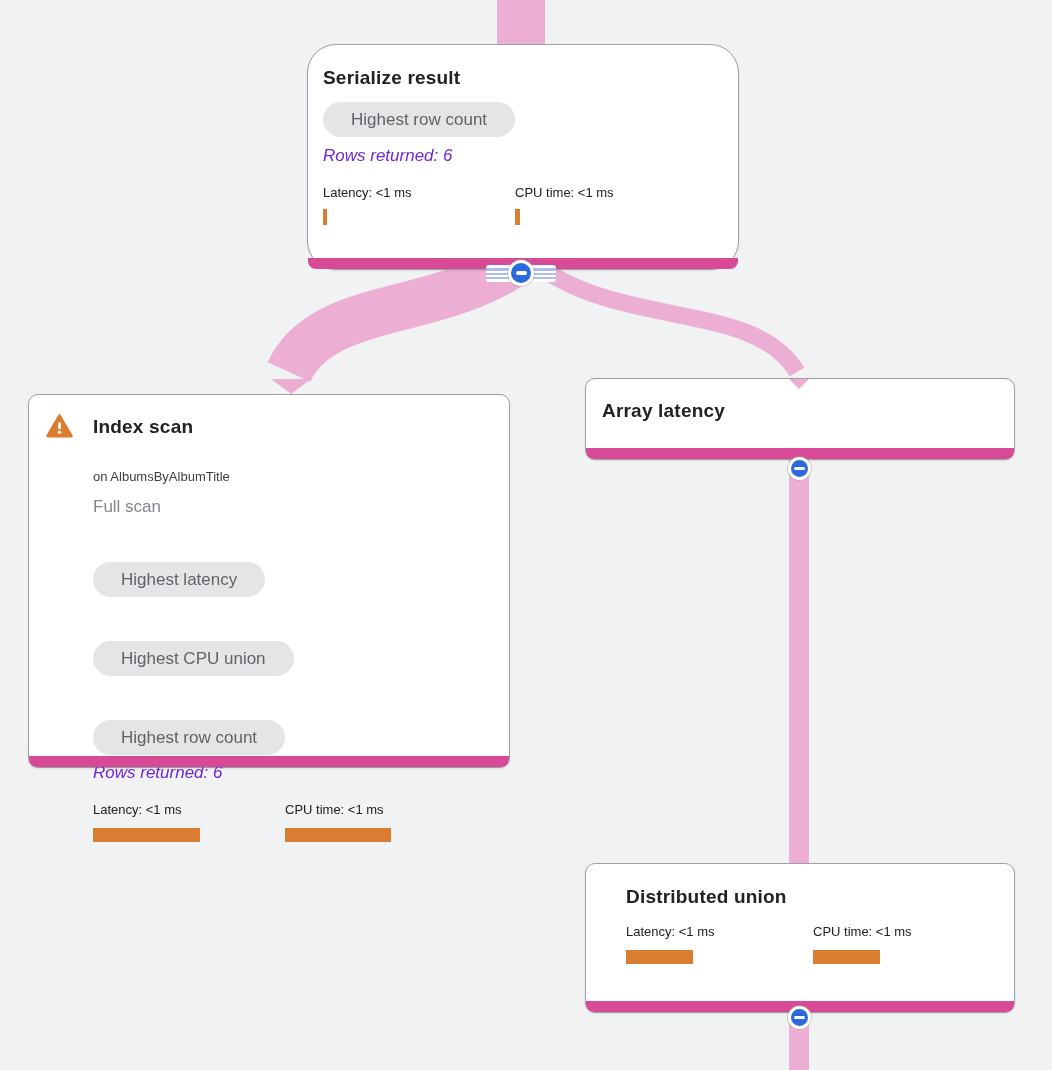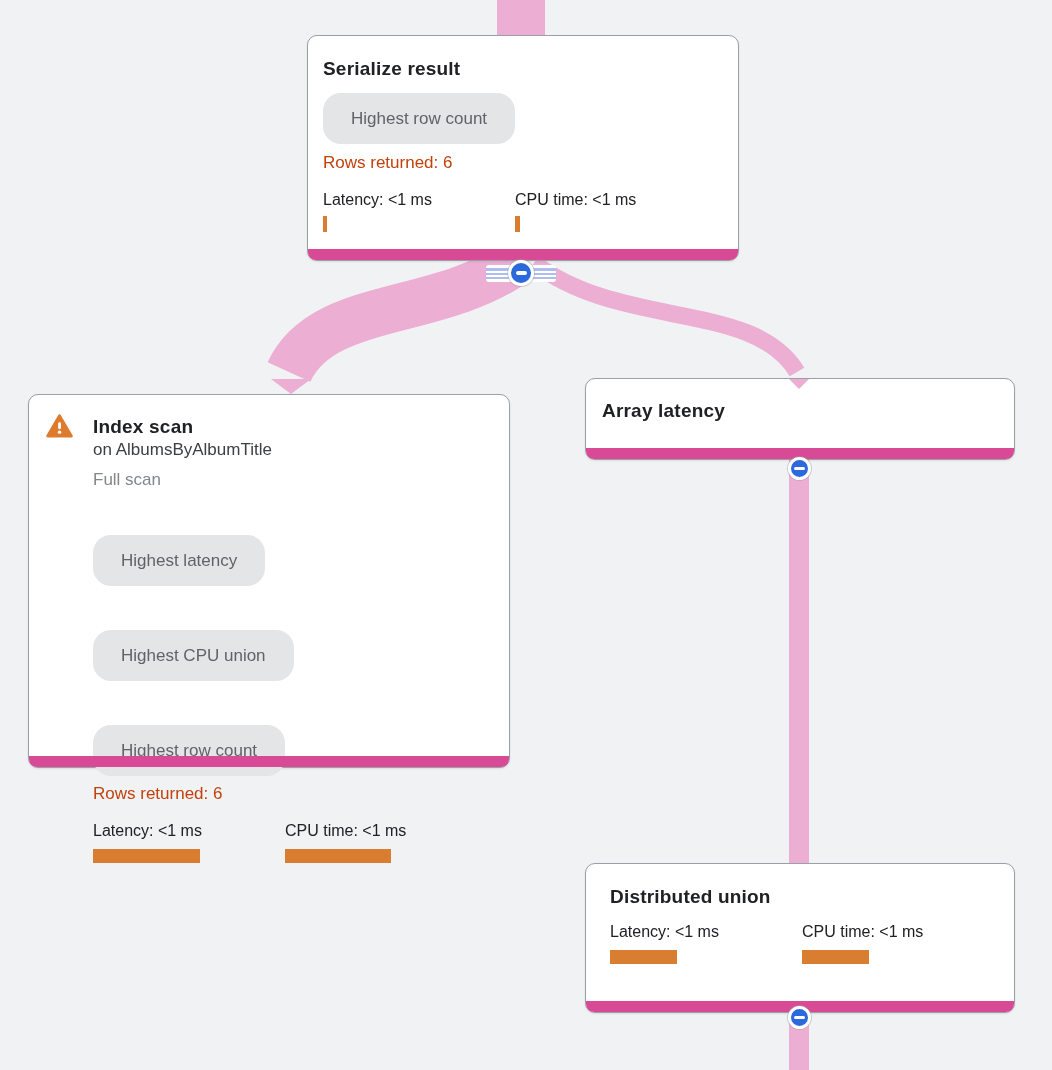--- a/index.html
+++ b/index.html
@@ -16,35 +16,35 @@
     border:1.5px solid #9aa0a6; border-radius:10px;
     box-shadow:0 1px 2px rgba(60,64,67,.12);
   }
   .accent {
     position:absolute; left:0; right:0; bottom:0; height:11px;
     background:#d84a96; border-radius:0 0 8px 8px;
   }
   .node-body { position:relative; height:100%; }
 
   .title { font-size:19px; font-weight:600; color:#202124; letter-spacing:.2px; line-height:24px; }
-  .subtitle { font-size:17px; color:#3c4043; line-height:22px; margin-top:0; }
+  .subtitle { font-size:13px; color:#3c4043; line-height:22px; margin-top:27px; }
   .note { font-size:17px; color:#82878c; line-height:22px; margin-top:8px; }
   .badge {
     display:table; background:#e4e5e7; color:#5f6368;
     font-size:17px; font-weight:500; line-height:35px;
-    padding:8px 28px; border-radius:18px; white-space:nowrap;
+    padding:0 28px; border-radius:18px; white-space:nowrap;
   }
-  .rows { font-size:17px; color:#c2410c; line-height:21px; }
+  .rows { font-size:17px; color:#6d28d9; line-height:21px;font-style:italic; }
   .metrics { display:flex; }
   .metric { width:192px; }
-  .metric-label { font-size:16px; color:#202124; line-height:21px; }
+  .metric-label { font-size:13px; color:#202124; line-height:21px; }
   .metric-bar { background:#d97d31; height:14px; margin-top:8px; }
 
   
-  #node-serialize { left:307px; top:35px; width:432px; height:226px; }
+  #node-serialize { left:307px; top:44px; width:432px; height:226px;border-radius:29px; }
   #node-serialize .node-body { padding:21px 15px 0 15px; }
   #node-serialize .badge { margin-top:12px; }
   #node-serialize .rows { margin-top:8px; }
   #node-serialize .metrics { margin-top:16px; }
   #node-serialize .metric-bar { height:16px; margin-top:6px; }
 
   
   #node-index { left:28px; top:394px; width:482px; height:374px; }
   #node-index .node-body { padding:20px 16px 0 64px; }
   .warning-icon { position:absolute; left:17px; top:18px; width:27px; height:27px; }
@@ -52,21 +52,21 @@
   #node-index .badge { margin-bottom:7px;margin-top:44px; }
   #node-index .rows { margin-top:3px; }
   #node-index .metrics { margin-top:16px; }
 
   
   #node-array { left:585px; top:378px; width:430px; height:82px; }
   #node-array .node-body { padding:20px 16px 0 16px; }
 
   
   #node-dist { left:585px; top:863px; width:430px; height:150px; }
-  #node-dist .node-body { padding:21px 14px 0 24px; }
+  #node-dist .node-body { padding:21px 14px 0 24px;margin-left:16px; }
   #node-dist .metrics { margin-top:12px; }
 
   
   .stripe-band {
     position:absolute; left:486px; top:265px; width:70px; height:17px;
     border-radius:3px;
     background:linear-gradient(to bottom,
       #ffffff 0 3px, #aebcf0 3px 5.5px,
       #ffffff 5.5px 7.5px, #aebcf0 7.5px 10px,
       #ffffff 10px 12px, #aebcf0 12px 14.5px, #ffffff 14.5px 17px);

